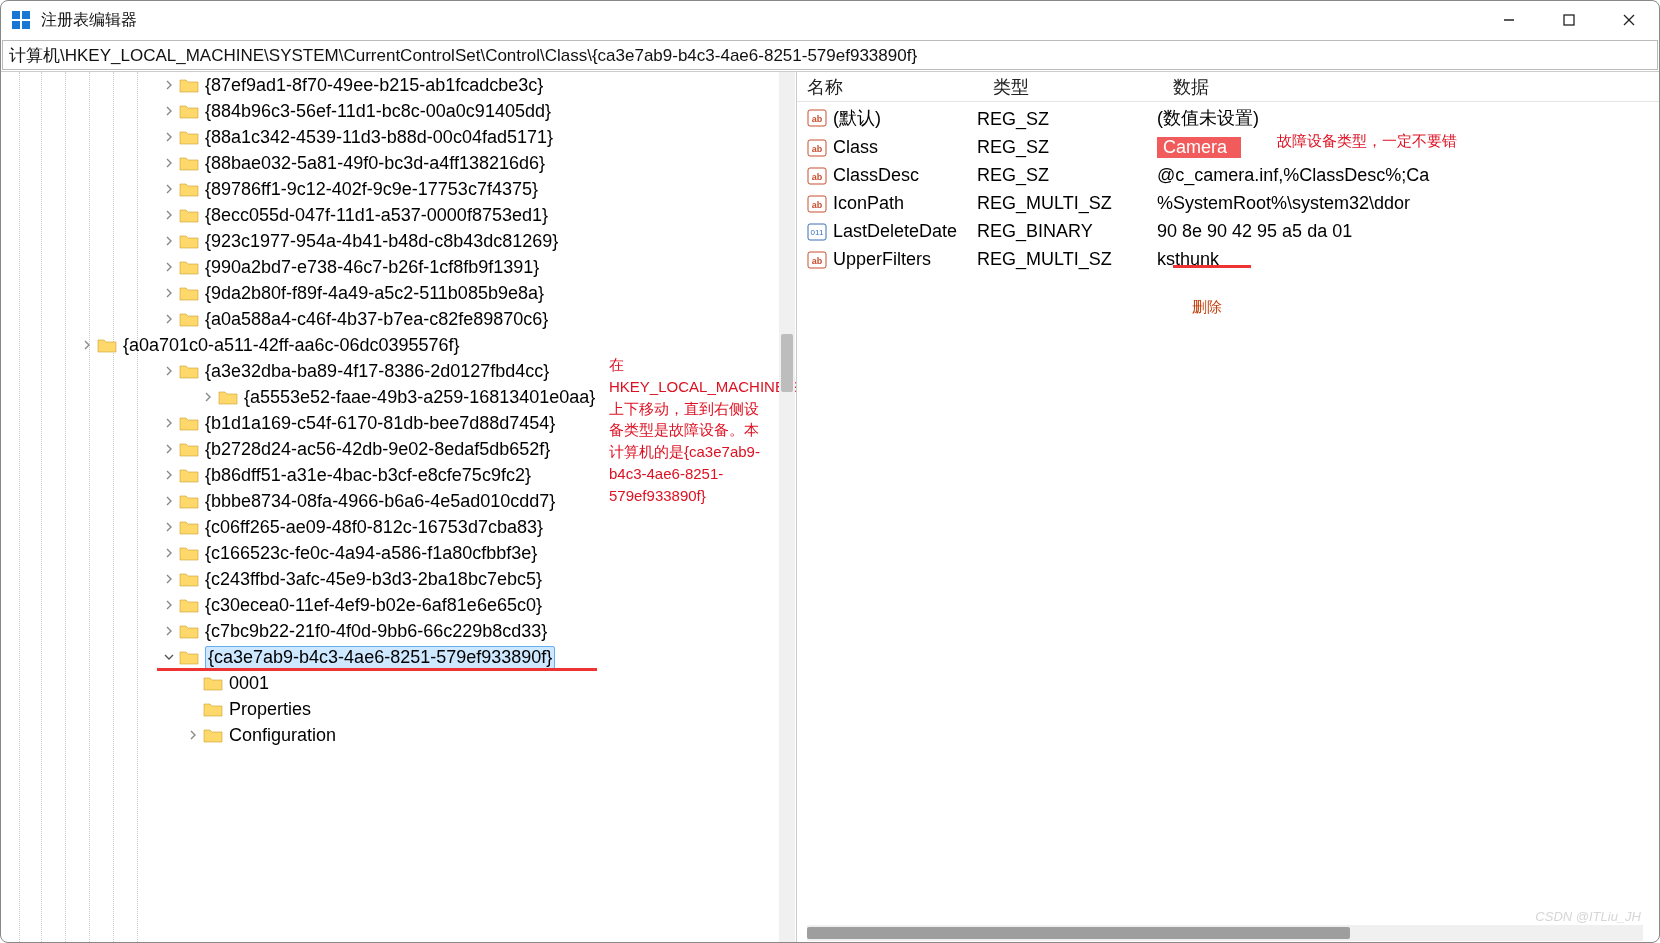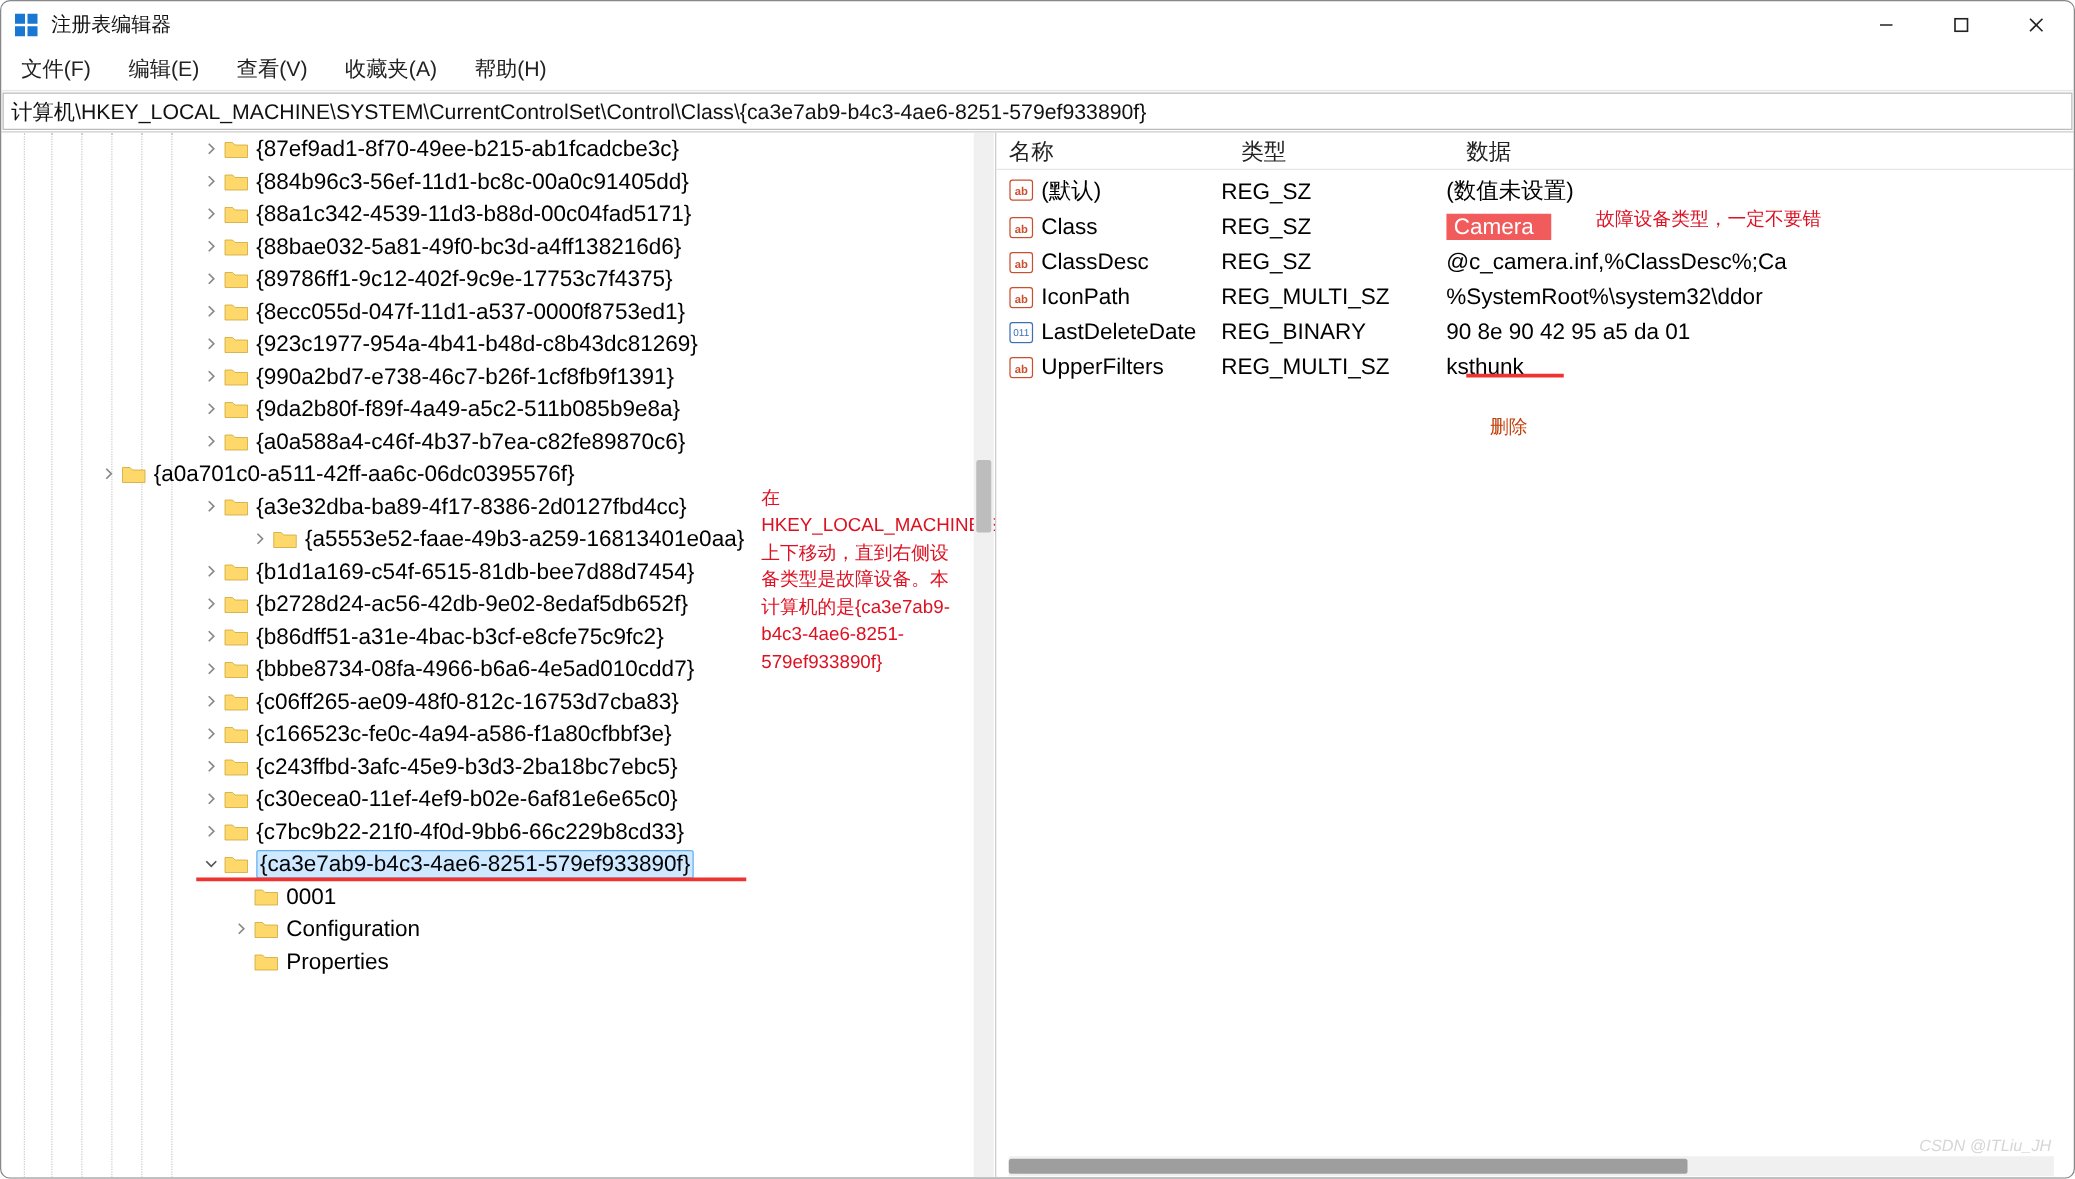--- a/index.html
+++ b/index.html
@@ -72,27 +72,20 @@
         </svg>
       </div>
     <div class="winbtn">
         <svg width="14" height="14">
           <line x1="2" y1="2" x2="12" y2="12" stroke-width="1.3"></line>
           <line x1="12" y1="2" x2="2" y2="12" stroke-width="1.3"></line>
         </svg>
       </div>
   </div>
 
-  <div class="menubar">
-    <span class="menuitem">文件(F)</span>
-    <span class="menuitem">编辑(E)</span>
-    <span class="menuitem">查看(V)</span>
-    <span class="menuitem">收藏夹(A)</span>
-    <span class="menuitem">帮助(H)</span>
-  </div>
 
   <div class="addressbar">
     <span>计算机\HKEY_LOCAL_MACHINE\SYSTEM\CurrentControlSet\Control\Class\{ca3e7ab9-b4c3-4ae6-8251-579ef933890f}</span>
   </div>
 
   <div class="content">
     <div class="pane-left">
       <div class="tree">
         <div class="guides" id="guides">
             <div class="g" style="left: 18px;"></div>
@@ -248,21 +241,21 @@
             </div>
             <div class="trow" style="padding-left: 160px;">
               <span class="expander">
                 <svg width="10" height="10">
                   <path d="M3 1 L7 5 L3 9" fill="none" stroke="#888" stroke-width="1.4"></path>
                 </svg>
               </span>
               <span class="fld"><svg viewBox="0 0 20 16">
                   <path d="M1 3 h6 l2 2 h10 v10 h-18 z" fill="#ffd86b" stroke="#caa32e" stroke-width="0.6"></path>
                 </svg></span>
-              <span class="lbl">{b1d1a169-c54f-6515-81db-bee7d88d7454}</span>
+              <span class="lbl">{b1d1a169-c54f-6170-81db-bee7d88d7454}</span>
             </div>
             <div class="trow" style="padding-left: 160px;">
               <span class="expander">
                 <svg width="10" height="10">
                   <path d="M3 1 L7 5 L3 9" fill="none" stroke="#888" stroke-width="1.4"></path>
                 </svg>
               </span>
               <span class="fld"><svg viewBox="0 0 20 16">
                   <path d="M1 3 h6 l2 2 h10 v10 h-18 z" fill="#ffd86b" stroke="#caa32e" stroke-width="0.6"></path>
                 </svg></span>
@@ -357,36 +350,36 @@
               <span class="lbl">{ca3e7ab9-b4c3-4ae6-8251-579ef933890f}</span>
             </div>
             <div class="trow" style="padding-left: 184px;">
               <span class="expander"></span>
               <span class="fld"><svg viewBox="0 0 20 16">
                   <path d="M1 3 h6 l2 2 h10 v10 h-18 z" fill="#ffd86b" stroke="#caa32e" stroke-width="0.6"></path>
                 </svg></span>
               <span class="lbl">0001</span>
             </div>
             <div class="trow" style="padding-left: 184px;">
+              <span class="expander"></span>
+              <span class="fld"><svg viewBox="0 0 20 16">
+                  <path d="M1 3 h6 l2 2 h10 v10 h-18 z" fill="#ffd86b" stroke="#caa32e" stroke-width="0.6"></path>
+                </svg></span>
+              <span class="lbl">Properties</span>
+            </div>
+            <div class="trow" style="padding-left: 184px;">
               <span class="expander">
                 <svg width="10" height="10">
                   <path d="M3 1 L7 5 L3 9" fill="none" stroke="#888" stroke-width="1.4"></path>
                 </svg>
               </span>
               <span class="fld"><svg viewBox="0 0 20 16">
                   <path d="M1 3 h6 l2 2 h10 v10 h-18 z" fill="#ffd86b" stroke="#caa32e" stroke-width="0.6"></path>
                 </svg></span>
               <span class="lbl">Configuration</span>
-            </div>
-            <div class="trow" style="padding-left: 184px;">
-              <span class="expander"></span>
-              <span class="fld"><svg viewBox="0 0 20 16">
-                  <path d="M1 3 h6 l2 2 h10 v10 h-18 z" fill="#ffd86b" stroke="#caa32e" stroke-width="0.6"></path>
-                </svg></span>
-              <span class="lbl">Properties</span>
             </div>
           </div>
         <div class="red-underline" id="red-underline" style="left: 156px; top: 596px; width: 440px;"></div>
         <div class="annotation" id="annot-left" style="left: 608px; top: 282px;">在HKEY_LOCAL_MACHINE\SYSTEM\CurrentControlSet\Control\Class\中上下移动，直到右侧设备类型是故障设备。本计算机的是{ca3e7ab9-b4c3-4ae6-8251-579ef933890f}</div>
         <div class="vscroll">
           <div class="thumb" id="vthumb" style="top: 262px; height: 58px;"></div>
         </div>
       </div>
     </div>
 

